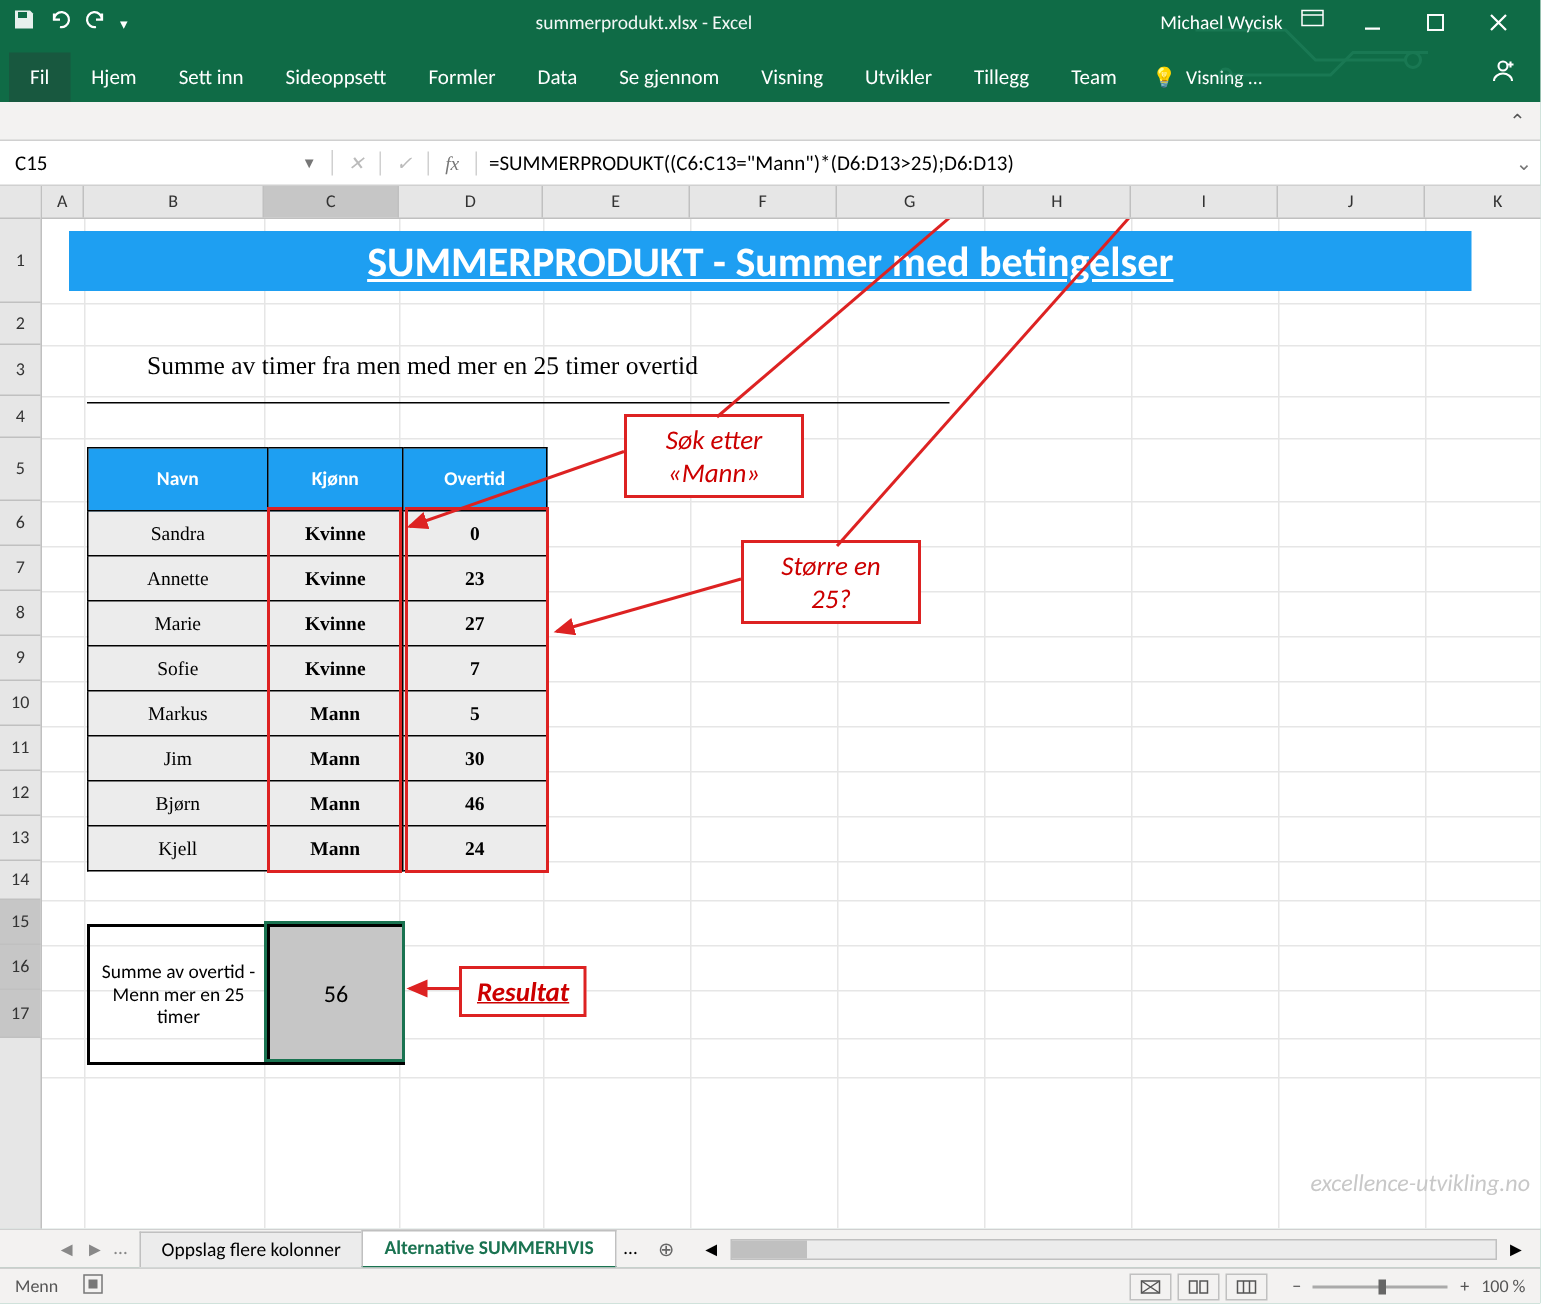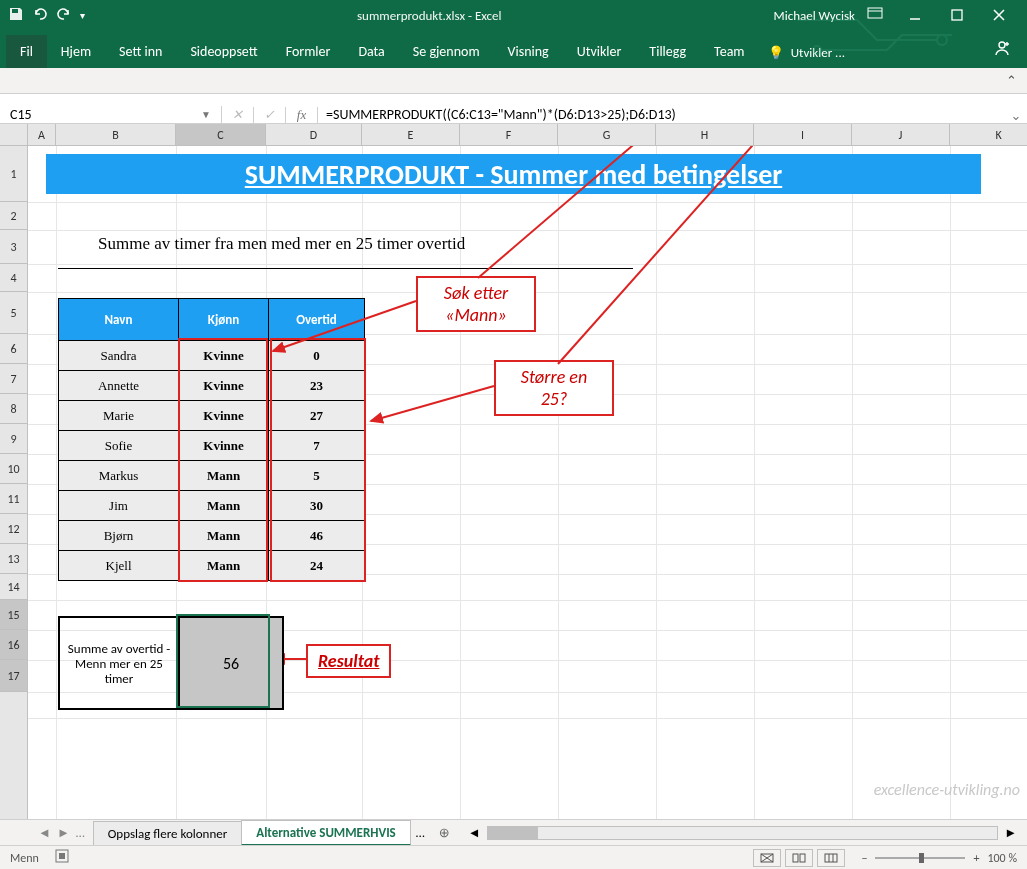--- a/index.html
+++ b/index.html
@@ -11,21 +11,21 @@
   .titlebar .user { font-size: 13px; }
   .titlebar .winbtns { display: flex; gap: 2px; }
   .winbtn { width: 40px; height: 28px; display: flex; align-items: center; justify-content: center; cursor: pointer; }
   .winbtn svg { stroke: #fff; }
   .ribbon-tabs { height: 38px; background: #0f6b46; display: flex; align-items: flex-end; padding: 0 6px; color: #fff; }
   .ribbon-tab { padding: 8px 14px; font-size: 14px; cursor: pointer; white-space: nowrap; }
   .ribbon-tab.file { background: #18583f; }
   .tell-me { display: flex; align-items: center; gap: 6px; padding: 8px 10px; }
   .share-icon { margin-left: auto; padding: 8px 10px; }
   .ribbon-collapse { height: 26px; background: #f3f2f1; border-bottom: 1px solid #d0d0d0; display:flex; align-items:center; justify-content:flex-end; padding-right:10px; }
-  .formula-bar { height: 30px; background: #fff; border-bottom: 1px solid #d0d0d0; display: flex; align-items: flex-end; }
+  .formula-bar { height: 30px; background: #fff; border-bottom: 1px solid #d0d0d0; display: flex; align-items: center; }
   .name-box { width: 222px; display: flex; align-items: center; padding: 0 10px; border-right: 1px solid #d0d0d0; font-size: 14px; justify-content:space-between;}
   .name-box .dd { color:#777; font-size:10px; }
   .fb-btn { width: 32px; display: flex; align-items: center; justify-content: center; border-right: 1px solid #d0d0d0; color: #777; font-family: "Times New Roman", serif; font-style: italic; }
   .fb-cancel { color:#bbb;}
   .fb-check { color:#bbb;}
   .formula-input { flex: 1; display: flex; align-items: center; padding: 0 8px; font-size: 14px; }
   .fb-expand { width:22px; display:flex; align-items:center; justify-content:center; color:#777;}
   .grid-area { flex: 1; display: flex; background: #fff; position: relative; }
   .row-headers { width: 28px; background: #e6e6e6; border-right: 1px solid #c0c0c0; display: flex; flex-direction: column; }
   .row-headers .corner { height: 22px; border-bottom: 1px solid #c0c0c0; background:#e6e6e6;}
@@ -45,21 +45,21 @@
   .data-table { position: absolute; left: 30px; top: 152px; border-collapse: collapse; }
   .data-table th, .data-table td { border: 1px solid #000; height: 30px; text-align: center; font-family: Calibri, sans-serif; }
   .data-table th { background: #1e9ff2; color: #fff; font-weight: 700; height:42px; }
   .data-table .c-name { width: 120px; }
   .data-table .c-gender { width: 90px; }
   .data-table .c-over { width: 96px; }
   .data-table td { background:#ececec;font-family:Liberation Serif, serif; }
   .result-box { position: absolute; left: 30px; top: 470px; border-collapse: collapse; }
   .result-box td { border: 2px solid #000; height: 92px; text-align: center; font-family: Calibri, sans-serif; }
   .result-box .lbl { width: 120px; font-size:13px; padding:6px; }
-  .result-box .val { width: 104px; background:#c6c6c6; font-size:16px; }
+  .result-box .val { width: 90px; background:#c6c6c6; font-size:16px; }
   .callout { position: absolute; border: 2px solid #d22; background: #fff; color: #c00; font-style: italic; font-family: Calibri, sans-serif; font-size: 18px; display: flex; align-items: flex-end; justify-content: center; text-align:center; padding:4px 10px; }
   .callout.result { text-decoration: underline; font-weight:600; }
   .redbox { position: absolute; border: 2px solid #d22; pointer-events: none; }
   .selection { position:absolute; border:2px solid #1a7351; pointer-events:none; }
   .watermark { position:absolute; right:28px; bottom:20px; color:#c8c8c8; font-style: italic; font-size:16px; font-family:Calibri,sans-serif;}
   .sheet-tabs { height: 26px; background: #f3f2f1; border-top: 1px solid #d0d0d0; display: flex; align-items: center; padding-left: 30px; gap: 0; font-size: 13px; }
   .st-nav { display:flex; gap:6px; color:#888; padding:0 8px;}
   .tab { padding: 4px 14px; border: 1px solid #c0c0c0; border-bottom: none; background: #ececec; margin-right: -1px; cursor: pointer; text-align: center; }
   .tab.active { background: #fff; border-bottom: 2px solid #1a7351; color:#1a7351; font-weight:600;}
   .tab-add { padding:2px 8px; color:#666; cursor:pointer; }
@@ -140,21 +140,21 @@
     <div class="ribbon-tab">Sideoppsett</div>
     <div class="ribbon-tab">Formler</div>
     <div class="ribbon-tab">Data</div>
     <div class="ribbon-tab">Se gjennom</div>
     <div class="ribbon-tab">Visning</div>
     <div class="ribbon-tab">Utvikler</div>
     <div class="ribbon-tab">Tillegg</div>
     <div class="ribbon-tab">Team</div>
     <div class="tell-me">
       <span>💡</span>
-      <span>Utvikler ...</span>
+      <span>Visning ...</span>
     </div>
     <div class="share-icon"><svg width="18" height="18" fill="none" stroke="#fff" stroke-width="1.4">
           <circle cx="9" cy="6" r="3"></circle>
           <path d="M3 16c0-3 3-5 6-5s6 2 6 5"></path>
           <path d="M14 3v4M12 5h4"></path>
         </svg></div>
   </div>
 
   <div class="ribbon-collapse">
     <span style="color:#555;">⌃</span>

